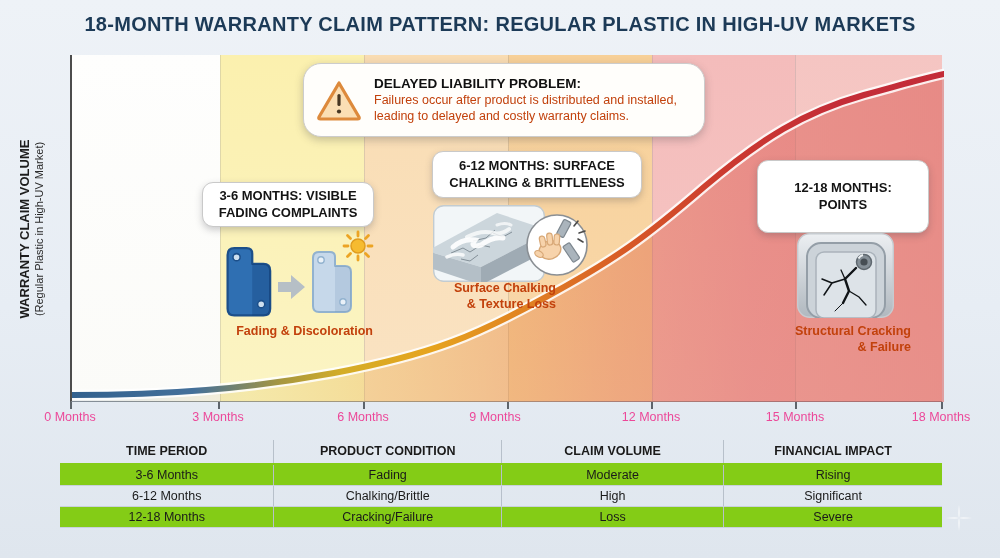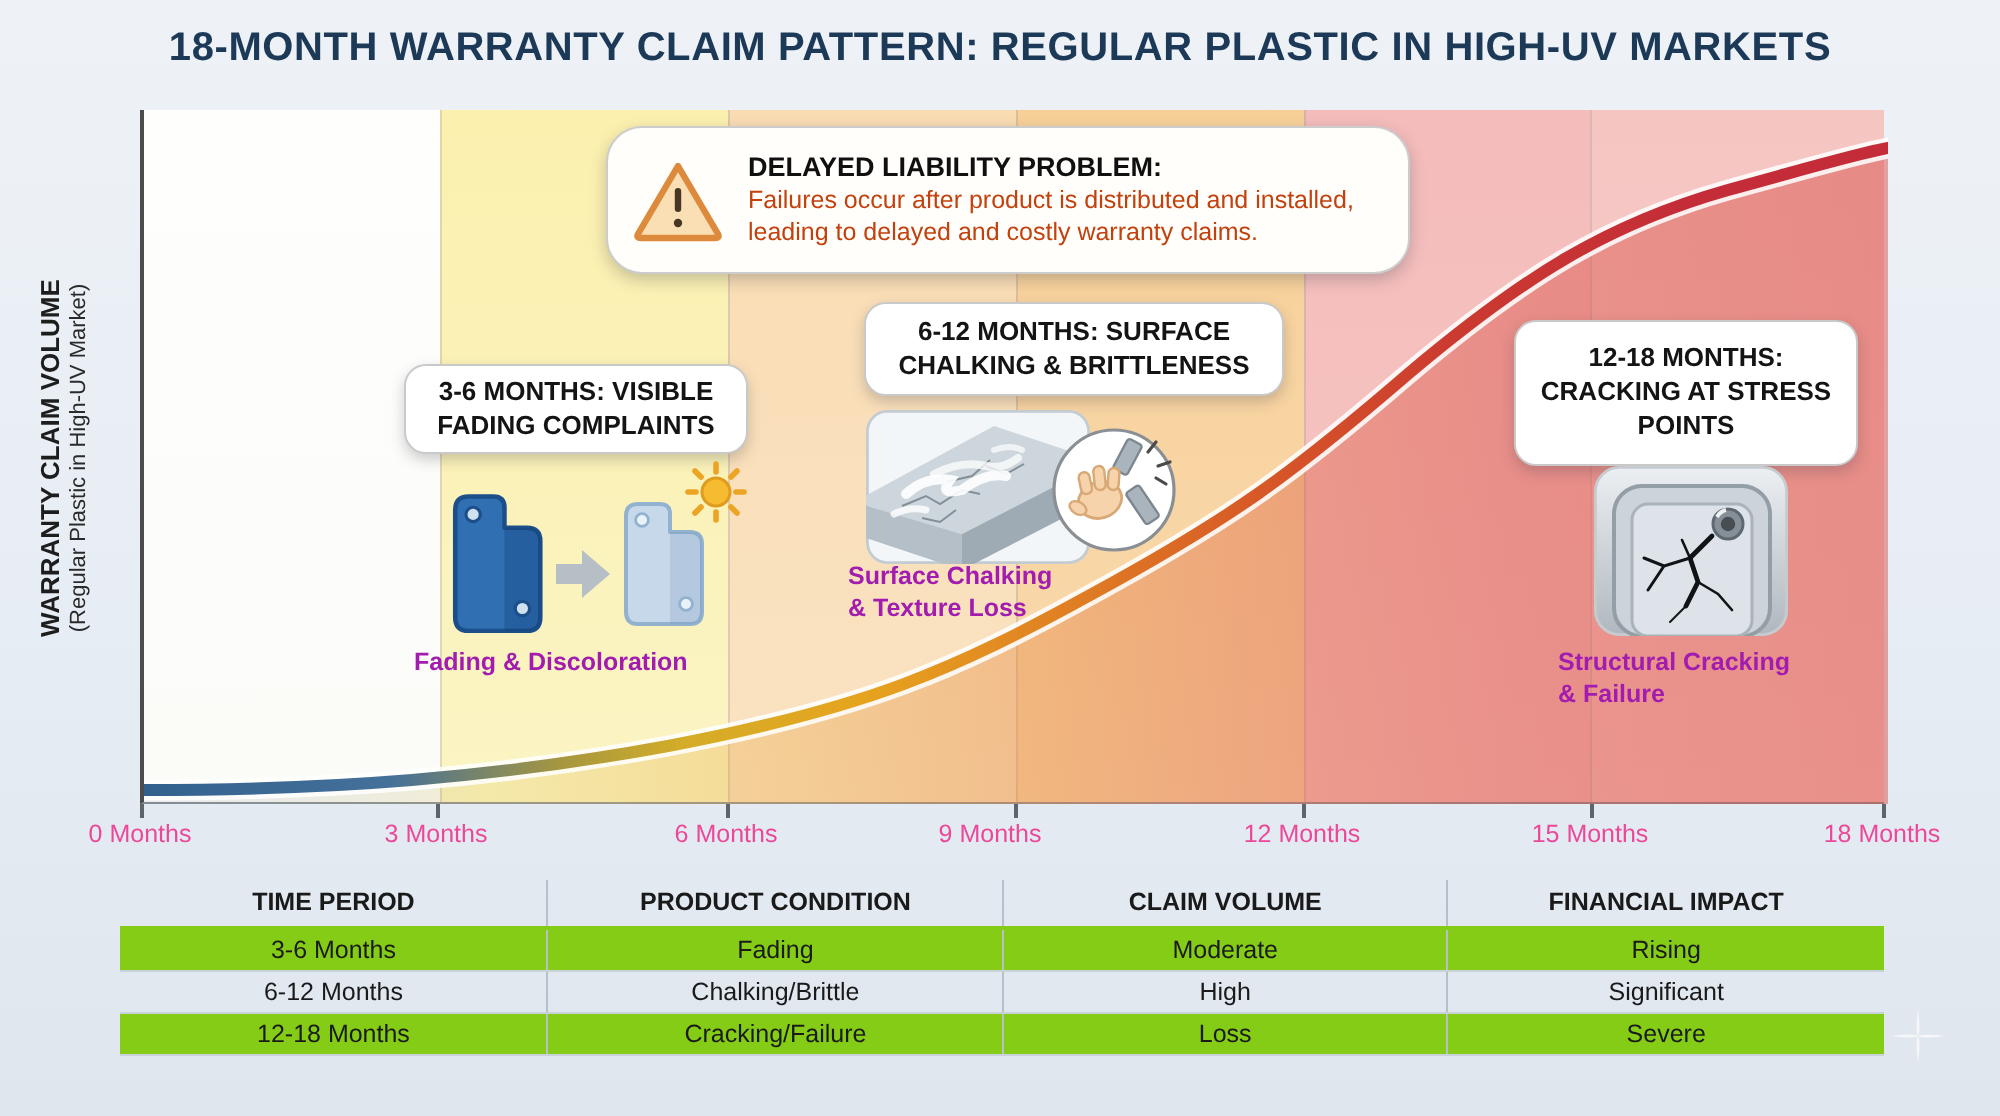--- a/index.html
+++ b/index.html
@@ -58,21 +58,21 @@
     display:flex; align-items:center; padding:8px 12px; gap:12px;
   }
   .warning-text { text-align:left; }
   .warning-title { font-size:13.5px; font-weight:bold; color:#101010; margin-bottom:2px; }
   .warning-body { font-size:12.5px; color:#c2410c; line-height:1.25; }
 
   .callout-fading   { left:202px; top:182px; width:172px; height:45px; }
   .callout-chalking { left:432px; top:151px; width:210px; height:47px; }
   .callout-cracking { left:757px; top:160px; width:172px; height:73px; }
 
-  .caption { text-align:left; font-size:12.5px; font-weight:bold; color:#a21caf; line-height:1.25; }
+  .caption { text-align:right; font-size:12.5px; font-weight:bold; color:#c2410c; line-height:1.25; }
   .caption-fading   { left:207px; top:324px; width:166px; }
   .caption-chalking { left:424px; top:281px; width:132px; }
   .caption-cracking { left:779px; top:324px; width:132px; }
 
   
   .table { left:60px; top:440px; width:882px; font-size:12.5px; }
   .trow { display:grid; grid-template-columns:24.2% 25.8% 25.2% 24.8%; }
   .tcell { text-align:center; padding:3px 4px; border-left:1px solid #b7c0ca; }
   .tcell:first-child { border-left:none; }
   .thead .tcell { font-weight:bold; border-bottom:none; padding:4px 4px 5px; }
@@ -253,21 +253,20 @@
   </g>
 </svg>
 
 <div class="abs caption caption-chalking">
   <div>Surface Chalking</div>
   <div>&amp; Texture Loss</div>
 </div>
 
 <div class="abs callout callout-cracking">
   <div>12-18 MONTHS:</div>
-  <div>CRACKING AT STRESS</div>
   <div>POINTS</div>
 </div>
 
 <svg class="abs" style="left:797px; top:233px" width="97" height="85" viewBox="0 0 97 85">
   <defs>
     <linearGradient id="crackBg" x1="0" y1="0" x2="0" y2="1">
       <stop offset="0" stop-color="#eceff2"></stop>
         <stop offset="1" stop-color="#b0b8bf"></stop>
     </linearGradient>
   </defs>

